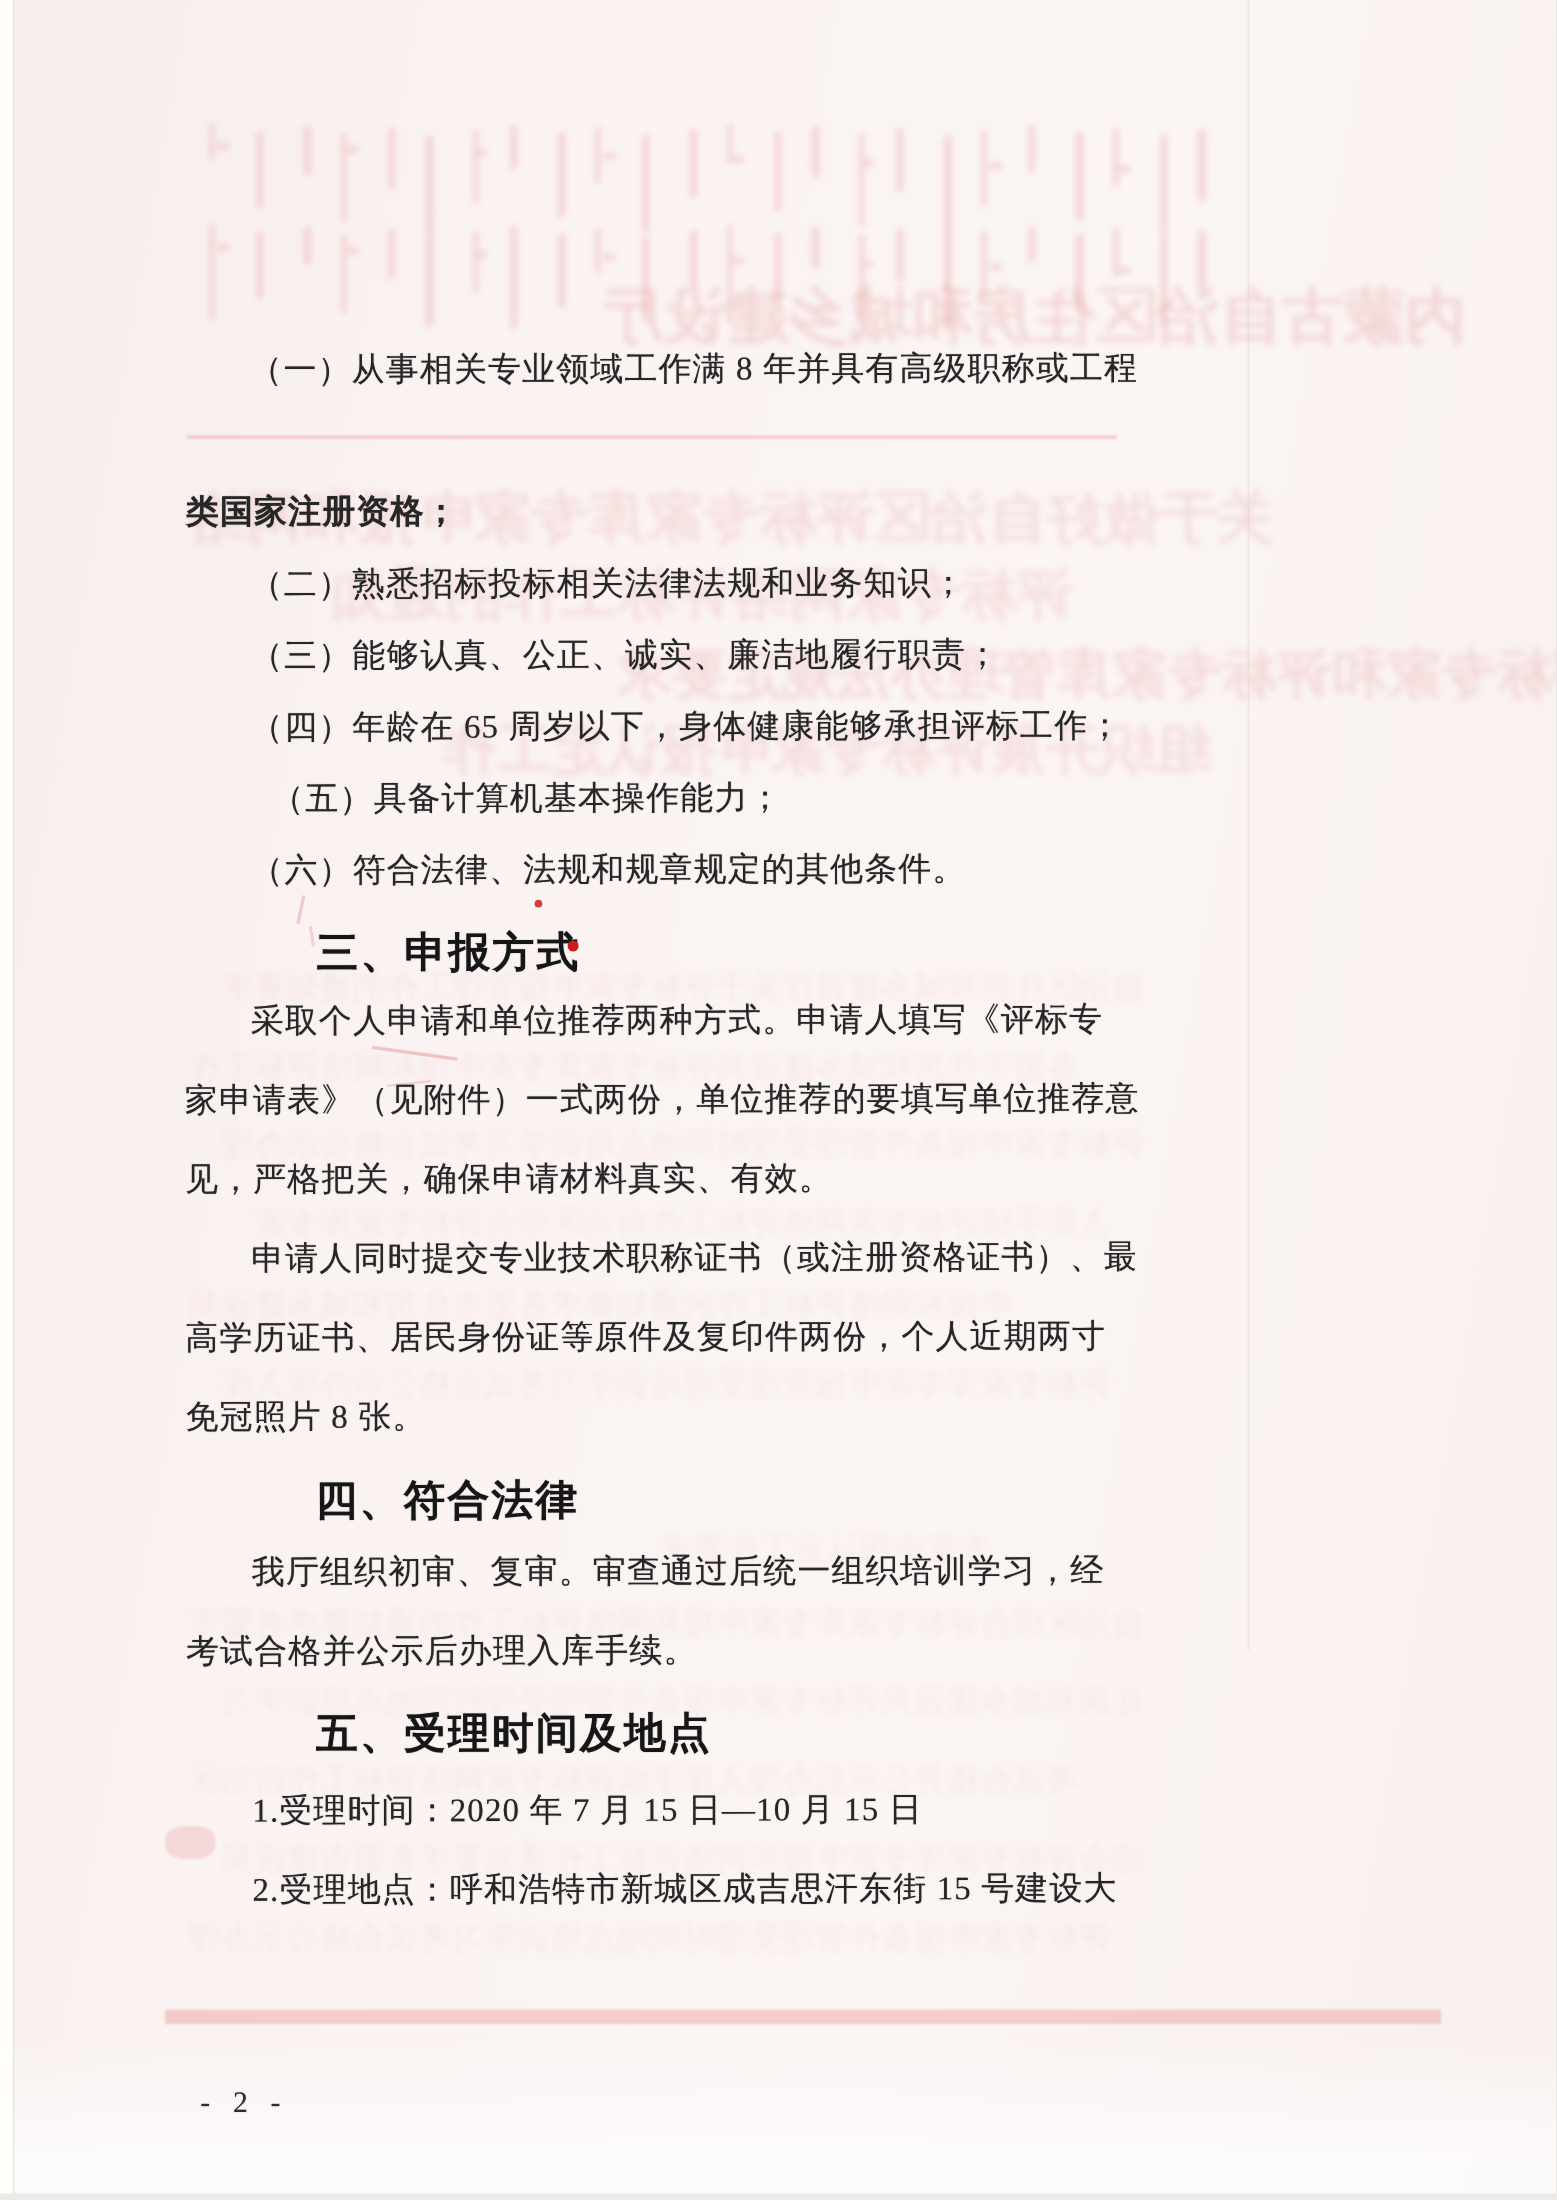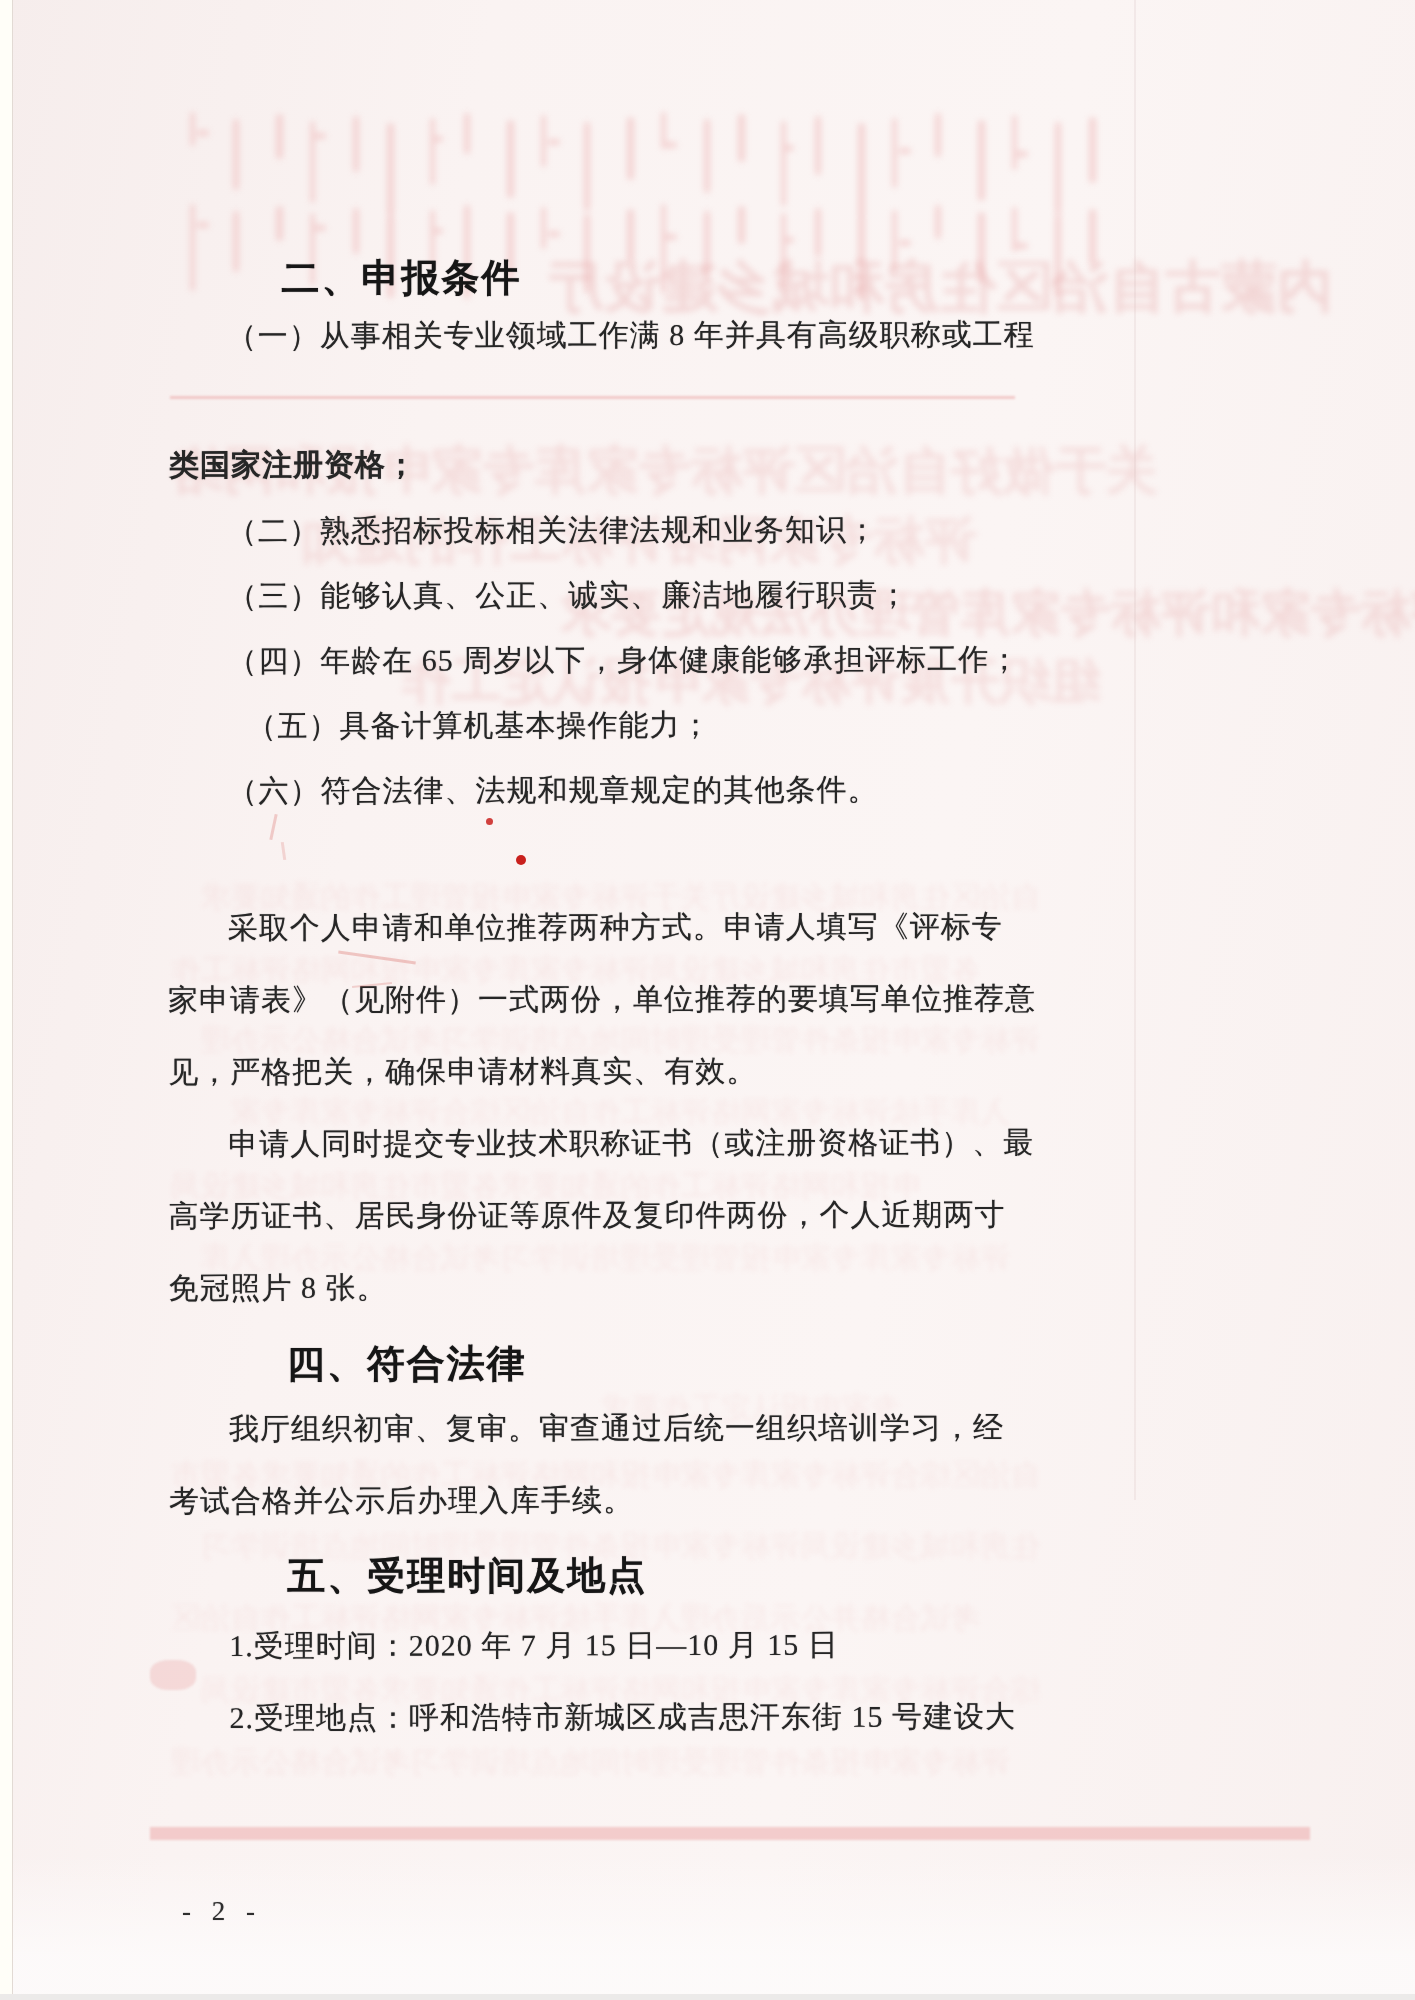--- a/index.html
+++ b/index.html
@@ -140,28 +140,28 @@
       <div class="bleed small" style="left: 200px; top: 1238px; font-size: 30px; opacity: 0.15;">评标专家库专家申报管理受理培训学习考试合格公示办理入库</div>
       <div class="bleed small" style="left: 600px; top: 1388px; font-size: 30px; opacity: 0.15;">专家申报认定工作要求</div>
       <div class="bleed small" style="left: 170px; top: 1455px; font-size: 30px; opacity: 0.16;">自治区综合评标专家库专家申报和网络评标工作的通知要求各盟市</div>
       <div class="bleed small" style="left: 200px; top: 1526px; font-size: 30px; opacity: 0.15;">住房和城乡建设局评标专家申报条件管理受理时间地点培训学习</div>
       <div class="bleed small" style="left: 170px; top: 1598px; font-size: 30px; opacity: 0.16;">考试合格并公示后办理入库手续评标专家网络评标工作自治区</div>
       <div class="bleed small" style="left: 200px; top: 1670px; font-size: 30px; opacity: 0.15;">综合评标专家库专家申报和网络评标工作通知要求各盟市建设局</div>
       <div class="bleed small" style="left: 170px; top: 1742px; font-size: 30px; opacity: 0.16;">评标专家申报条件管理受理时间地点培训学习考试合格公示办理</div>
     </div>
 
   <div id="content">
-      <div class="heading" style="left: 283px; top: 252px;">二、申报条件</div>
       <div class="line" style="left: 228px; top: 315px;">（一）从事相关专业领域工作满 8 年并具有高级职称或工程</div>
       <div class="line" style="left: 170px; top: 444px; font-weight: bold;">类国家注册资格；</div>
       <div class="line" style="left: 228px; top: 510px;">（二）熟悉招标投标相关法律法规和业务知识；</div>
       <div class="line" style="left: 228px; top: 575px;">（三）能够认真、公正、诚实、廉洁地履行职责；</div>
       <div class="line" style="left: 228px; top: 640px;">（四）年龄在 65 周岁以下，身体健康能够承担评标工作；</div>
       <div class="line" style="left: 228px; top: 705px; margin-left: 19px;">（五）具备计算机基本操作能力；</div>
       <div class="line" style="left: 228px; top: 770px;">（六）符合法律、法规和规章规定的其他条件。</div>
+      <div class="heading" style="left: 288px; top: 840px;">三、申报方式</div>
       <div class="line" style="left: 228px; top: 907px;">采取个人申请和单位推荐两种方式。申请人填写《评标专</div>
       <div class="line" style="left: 168px; top: 979px;">家申请表》（见附件）一式两份，单位推荐的要填写单位推荐意</div>
       <div class="line" style="left: 168px; top: 1051px;">见，严格把关，确保申请材料真实、有效。</div>
       <div class="line" style="left: 228px; top: 1123px;">申请人同时提交专业技术职称证书（或注册资格证书）、最</div>
       <div class="line" style="left: 168px; top: 1195px;">高学历证书、居民身份证等原件及复印件两份，个人近期两寸</div>
       <div class="line" style="left: 168px; top: 1267px;">免冠照片 8 张。</div>
       <div class="heading" style="left: 286px; top: 1338px;">四、符合法律</div>
       <div class="line" style="left: 228px; top: 1408px;">我厅组织初审、复审。审查通过后统一组织培训学习，经</div>
       <div class="line" style="left: 168px; top: 1480px;">考试合格并公示后办理入库手续。</div>
       <div class="heading" style="left: 286px; top: 1550px; text-align: center;">五、受理时间及地点</div>

